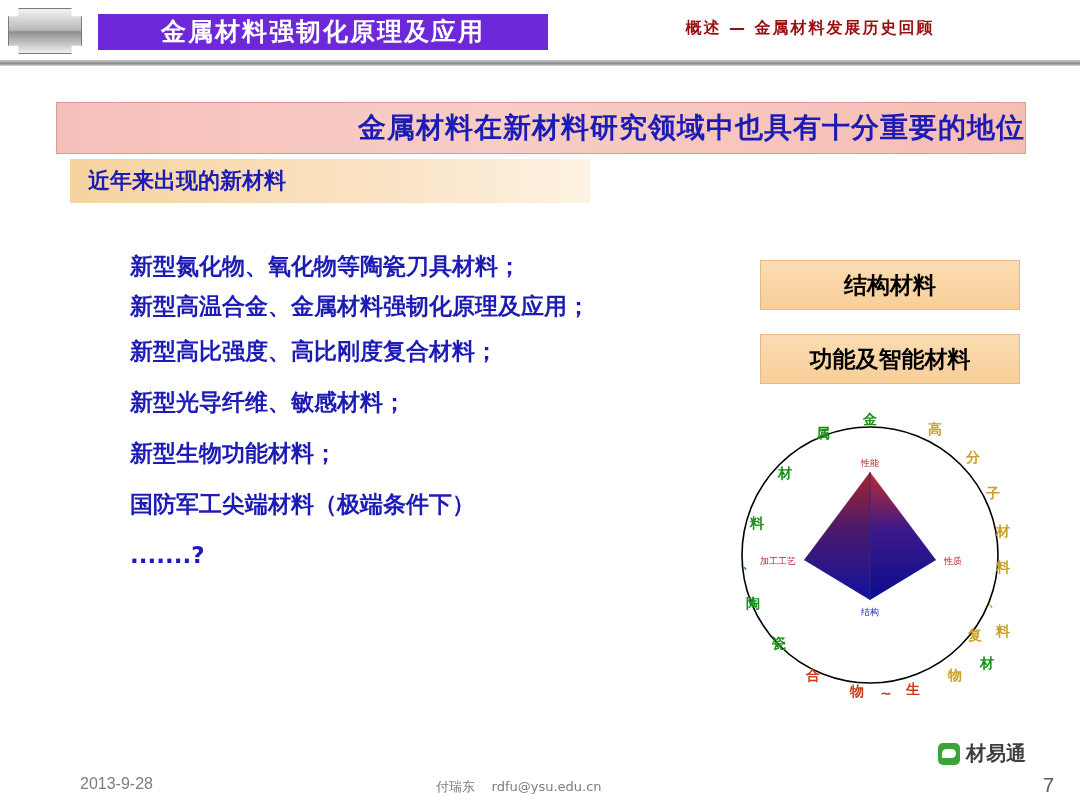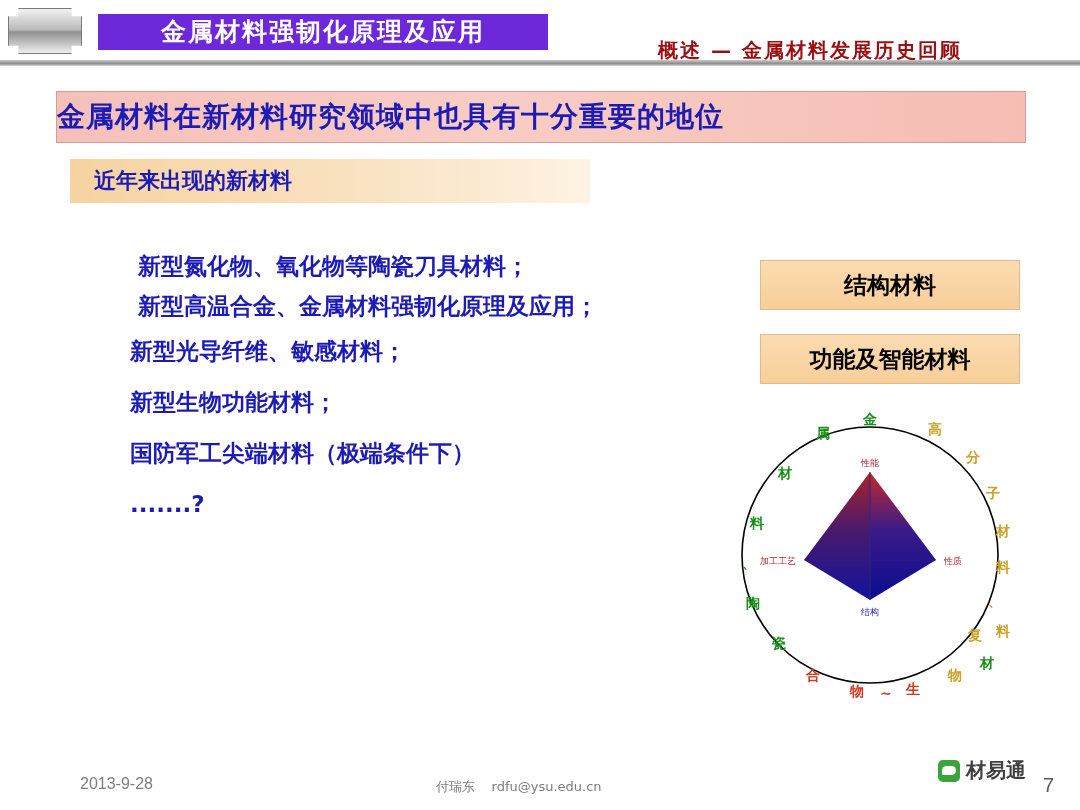--- a/index.html
+++ b/index.html
@@ -44,85 +44,84 @@
     letter-spacing: 2px;
     line-height: 36px;
     text-align: center;
     font-family: "DejaVu Sans", sans-serif;
   }
   .title-sub {
     position: absolute;
     left: 600px; top: 18px;
     width: 420px;
     color: #9a0f12;
-    font-size: 20px;
+    font-size: 16px;
     font-weight: bold;
     letter-spacing: 2px;
     text-align: center;
     font-family: "DejaVu Sans", sans-serif;
-    margin-top: 19px;
   }
   .header-rule {
     position: absolute;
     left: 0; top: 60px;
     width: 1080px; height: 6px;
     background: linear-gradient(180deg,#c9c9c9 0%, #8d8d8d 60%, #d8d8d8 100%);
   }
 
   
   .banner {
     position: absolute;
-    left: 56px; top: 91px;
+    left: 56px; top: 102px;
     width: 968px; height: 50px;
     background: linear-gradient(90deg,#f6c0ba 0%, #f7cdc5 45%, #f6bdb3 100%);
     border: 1px solid #d79d95;
     display: flex;
     align-items: center;
-    justify-content: flex-start;
+    justify-content: flex-end;
   }
   .banner-text {
     color: #1d1bb5;
     font-size: 28px;
     font-weight: bold;
     letter-spacing: 1px;
     font-family: "DejaVu Sans", sans-serif;
   }
 
   
   .subbanner {
     position: absolute;
     left: 70px; top: 159px;
     width: 520px; height: 44px;
     background: linear-gradient(90deg,#f6d3a0 0%, #fae3c4 60%, #fdf3e3 100%);
     display: flex;
     align-items: center;
   }
   .subbanner-text {
-    padding-left: 24px;
+    padding-left: 18px;
     color: #1d1bb5;
     font-size: 22px;
     font-weight: bold;
     font-family: "DejaVu Sans", sans-serif;
   }
 
   
   .list {
     position: absolute;
     left: 130px; top: 246px;
     width: 620px;
   }
   .list-item {
     color: #1d1bb5;
     font-size: 23px;
     font-weight: bold;
     line-height: 51px;
     white-space: nowrap;
     font-family: "DejaVu Sans", sans-serif;
   }
-  .list-item.tight { line-height: 40px; margin-left: 8px; }
+  .list-item.tight { line-height: 40px; }
 
   
   .box {
     position: absolute;
     background: linear-gradient(180deg,#fbdcb2 0%, #f8ce98 100%);
     border: 1px solid #e0b98c;
     display: flex;
     align-items: center;
     justify-content: center;
     color: #000000;
@@ -161,21 +160,20 @@
     right: 26px; top: 774px;
     color: #5a5a5a;
     font-size: 20px;
   }
   .watermark {
     position: absolute;
     right: 54px; top: 740px;
     display: flex;
     align-items: center;
     gap: 6px;
-    margin-top: 17px;
   }
   .wm-icon {
     width: 22px; height: 22px;
     border-radius: 5px;
     background: #3aa33a;
     position: relative;
   }
   .wm-icon::after {
     content: "";
     position: absolute;
@@ -207,20 +205,21 @@
   <span class="banner-text">金属材料在新材料研究领域中也具有十分重要的地位</span>
 </div>
 
 <div class="subbanner">
   <span class="subbanner-text">近年来出现的新材料</span>
 </div>
 
 <div class="list">
   <div class="list-item tight">新型氮化物、氧化物等陶瓷刀具材料；</div>
   <div class="list-item tight">新型高温合金、金属材料强韧化原理及应用；</div>
+  <div class="list-item">新型高比强度、高比刚度复合材料；</div>
   <div class="list-item">新型光导纤维、敏感材料；</div>
   <div class="list-item">新型生物功能材料；</div>
   <div class="list-item">国防军工尖端材料（极端条件下）</div>
   <div class="list-item">.......?</div>
 </div>
 
 <div class="box box-structural">结构材料</div>
 <div class="box box-functional">功能及智能材料</div>
 
 <div class="diagram">

